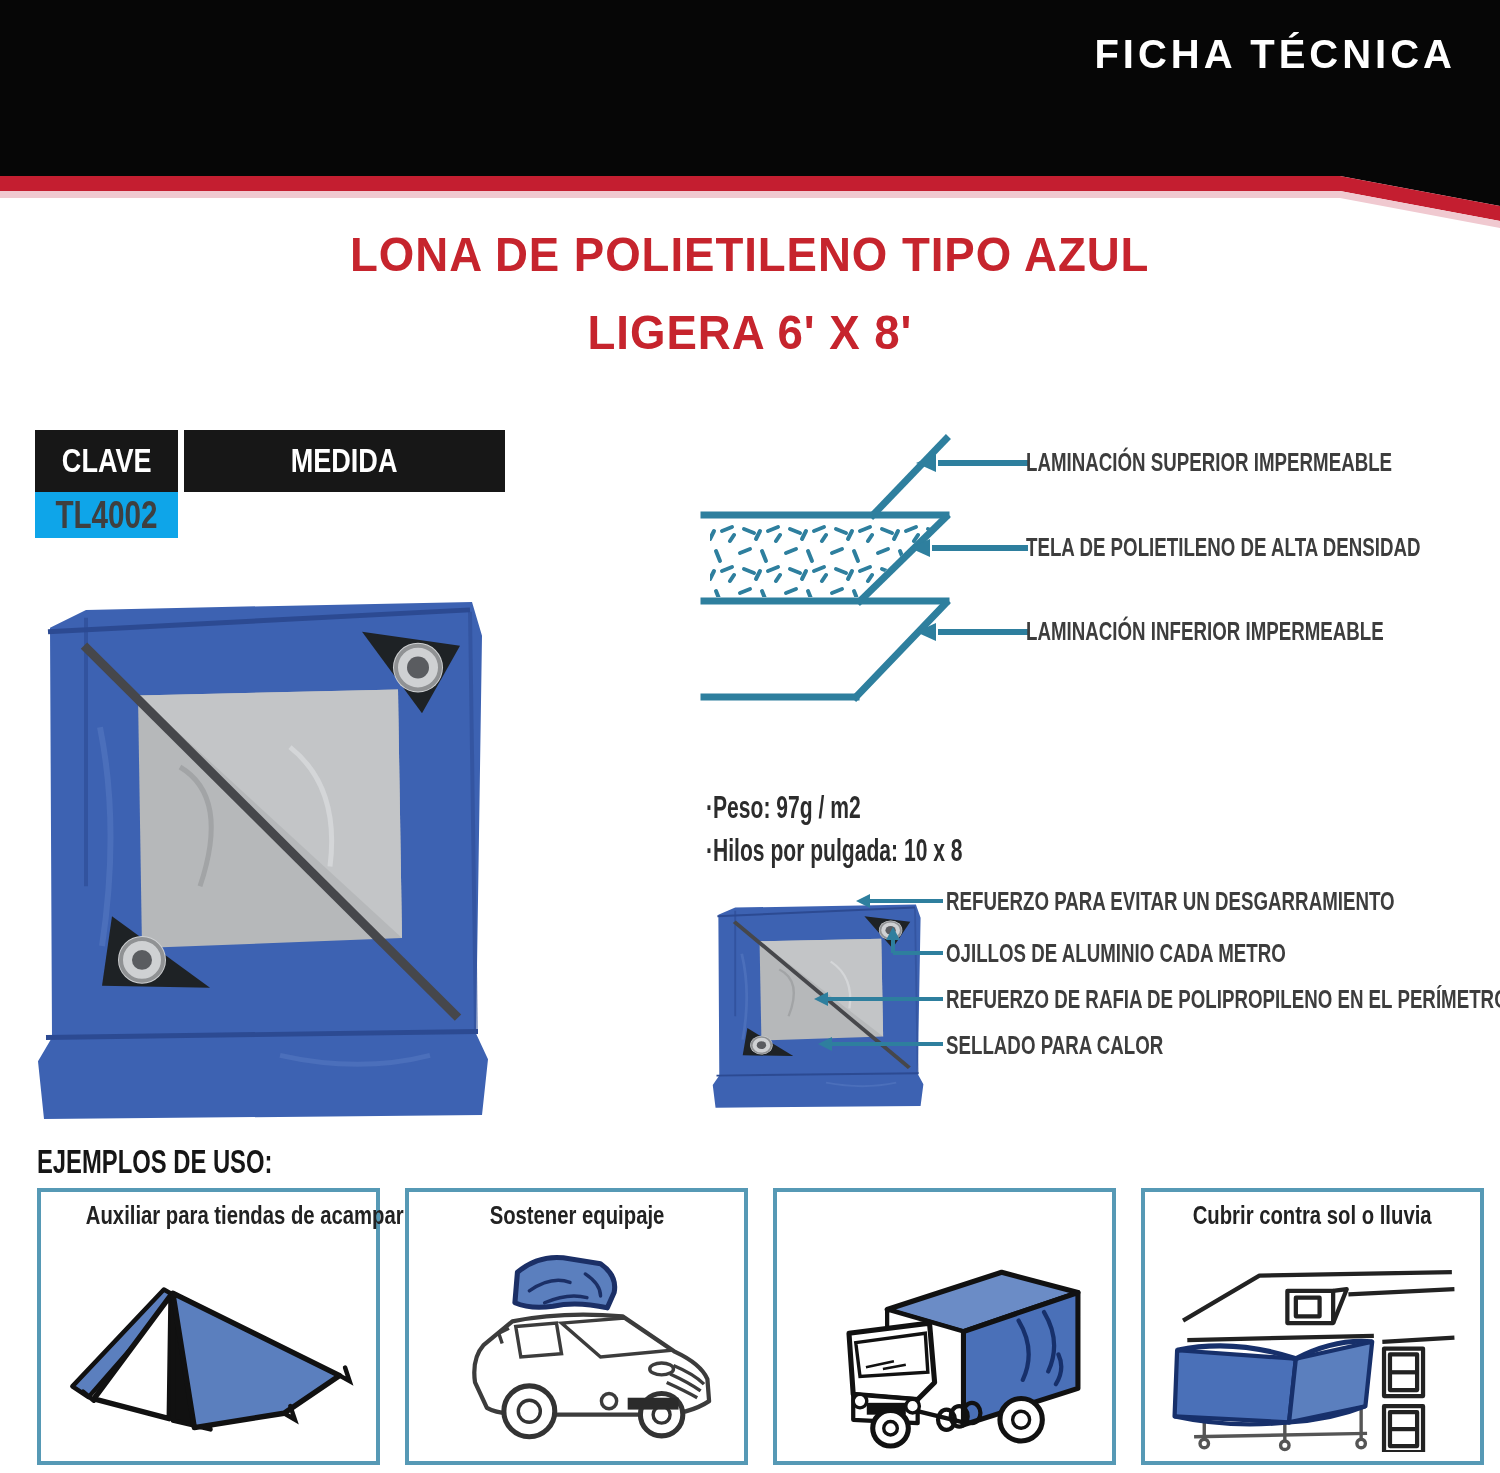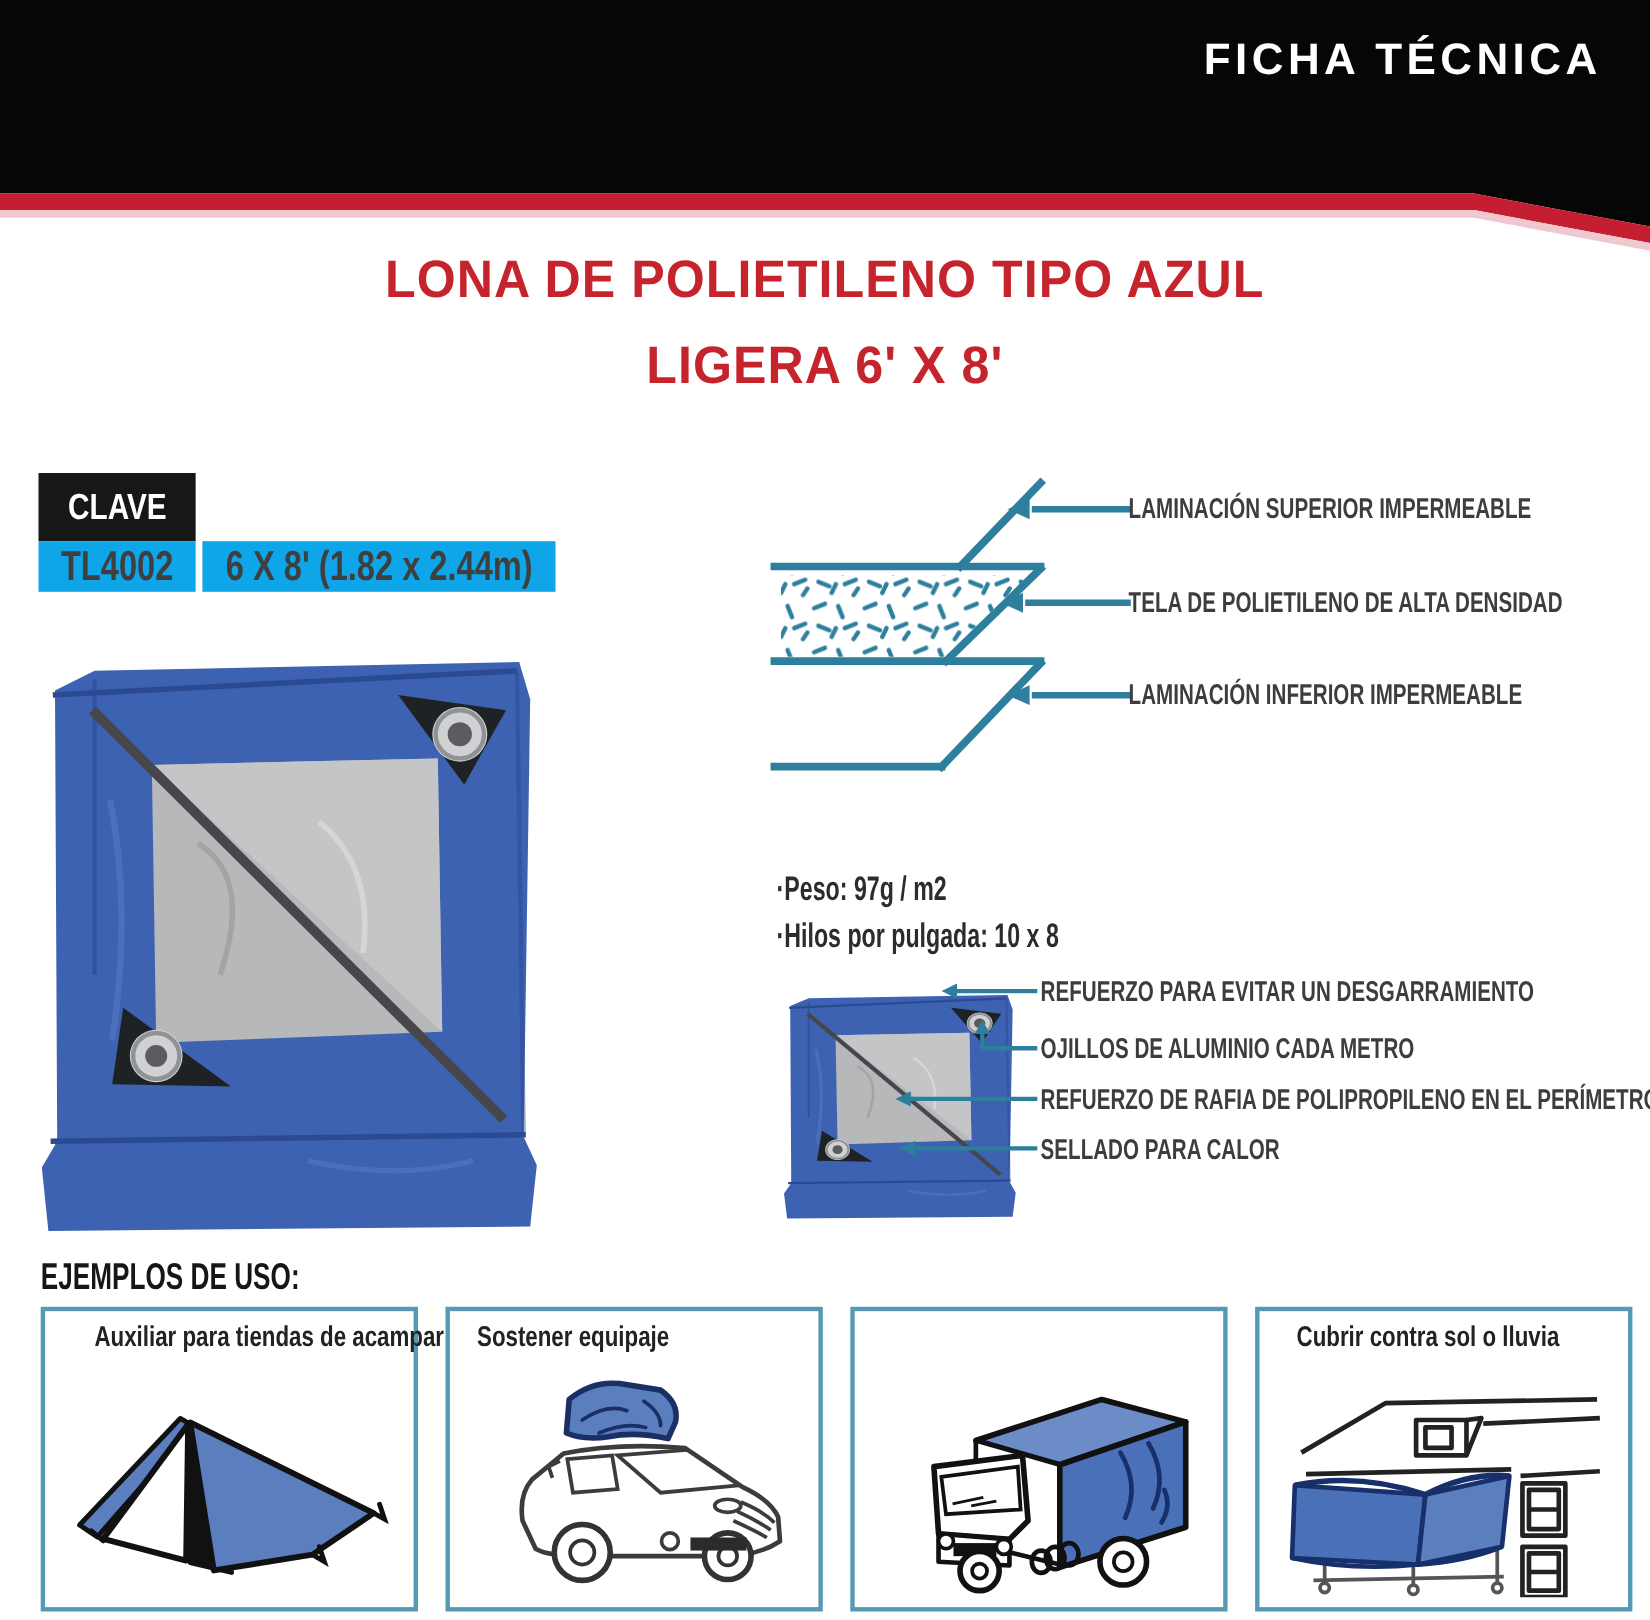--- a/index.html
+++ b/index.html
@@ -39,21 +39,21 @@
   
   .spec-line{position:absolute;left:706px;color:#2c2c2c;font-weight:bold;font-size:31px;}
   .spec-line .cx{transform:scaleX(.68);}
   
   .examples-heading{position:absolute;left:37px;top:1142px;color:#161616;font-weight:bold;font-size:34px;text-align:right;}
   .examples-heading .cx{transform:scaleX(.7);}
   .ex-box{
     position:absolute;top:1188px;width:343px;height:277px;background:#ffffff;
     border:4px solid #5699b5;box-sizing:border-box;
   }
-  .ex-title{margin-top:8px;text-align:left;color:#222222;font-weight:bold;font-size:26px;}
+  .ex-title{margin-top:8px;text-align:center;color:#222222;font-weight:bold;font-size:26px;}
   .ex-title .cx{transform:scaleX(.78);transform-origin:center center;}
   .ex-illo{position:absolute;left:17px;top:48px;}
 </style>
 </head>
 <body>
 
 <svg width="0" height="0" style="position:absolute" aria-hidden="true">
   <defs>
     <pattern id="speck" width="46" height="40" patternUnits="userSpaceOnUse">
       <g stroke="#2e7f9e" stroke-width="4" stroke-linecap="round">
@@ -103,29 +103,29 @@
   <div><span class="cx">LONA DE POLIETILENO TIPO AZUL</span></div>
   <div><span class="cx">LIGERA 6' X 8'</span></div>
 </div>
 
 <div class="spec-table">
   <div class="st-head">
     <div class="st-cell st-clave">
         <span class="cx">CLAVE</span>
       </div>
     <div class="st-gap"></div>
+    <div class="st-cell st-medida">
+        <span class="cx">MEDIDA</span>
+      </div>
   </div>
   <div class="st-row">
     <div class="st-cell st-clave">
         <span class="cx">TL4002</span>
       </div>
     <div class="st-gap"></div>
-    <div class="st-cell st-medida">
-        <span class="cx">6 X 8' (1.82 x 2.44m)</span>
-      </div>
   </div>
 </div>
 
 <svg class="abs" style="left:30px;top:588px" width="470" height="537" viewBox="0 0 470 540" preserveAspectRatio="none">
   <use href="#tarp"></use>
 </svg>
 
 <svg class="abs" style="left:690px;top:425px" width="340" height="300" viewBox="0 0 340 300">
   <g stroke="#2e7f9e" stroke-width="7" stroke-linecap="square" fill="none">
     <line x1="183" y1="90" x2="256" y2="14"></line>

